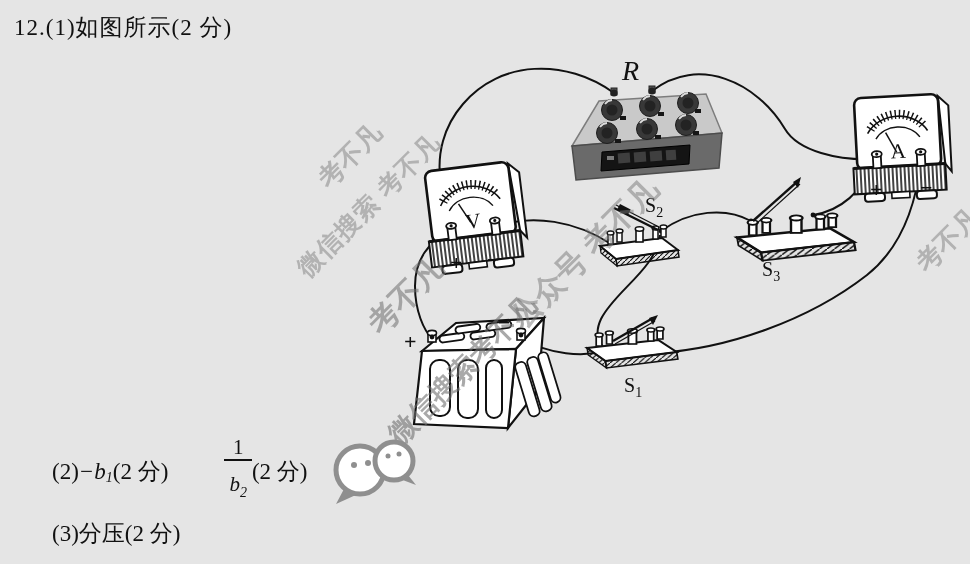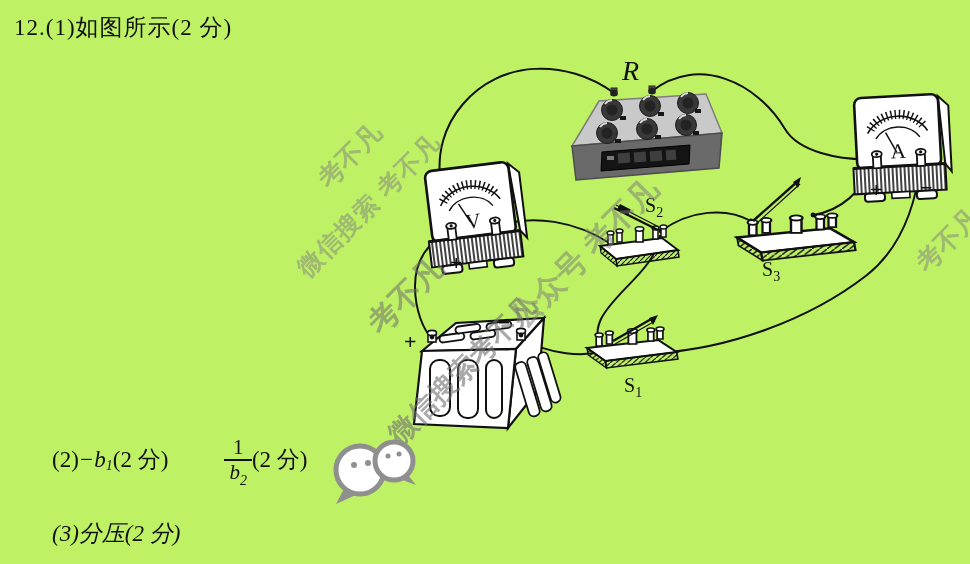--- a/index.html
+++ b/index.html
@@ -1,25 +1,25 @@
 <!DOCTYPE html>
 <html><head>
 <meta charset="utf-8">
 <style>
   html,body{margin:0;padding:0;background:#fff;}
-  .page{position:relative;width:970px;height:564px;background:#bef264;overflow:hidden;
+  .page{position:relative;width:970px;height:564px;background:#e5e5e5;overflow:hidden;
         font-family:"Liberation Serif",serif;color:#111;}
   .header{position:absolute;left:14px;top:12px;font-size:23px;letter-spacing:1px;z-index:1;}
   .ans2{position:absolute;left:52px;top:436px;display:flex;align-items:center;font-size:23px;z-index:1;}
-  .ans3{position:absolute;left:52px;top:518px;display:flex;gap:34px;font-size:23px;z-index:1;font-style:italic;}
+  .ans3{position:absolute;left:52px;top:518px;display:flex;gap:34px;font-size:23px;z-index:1;}
   .it{font-style:italic;}
   .sub{font-size:14px;position:relative;top:6px;}
   .frac{display:inline-block;text-align:center;margin-left:56px;font-size:21px;line-height:1.08;}
   .frac .num{display:block;padding:0 6px;}
-  .frac .den{display:block;border-top:2px solid #111;padding:0 5px;}
+  .frac .den{display:block;border-top:2px solid #111;padding:12px 5px;}
   .svg-layer{position:absolute;left:0;top:0;z-index:2;}
   .wm-layer{position:absolute;left:0;top:0;width:970px;height:564px;z-index:3;pointer-events:none;}
   .wm{position:absolute;white-space:nowrap;font-family:"Liberation Sans",sans-serif;font-weight:bold;
       transform:translate(-50%,-50%) rotate(-45deg);color:rgba(128,128,128,0.50);}
   .wm1{left:350px;top:156px;font-size:26px;}
   .wm2{left:369px;top:205px;font-size:25px;letter-spacing:1px;}
   .wm3{left:406px;top:296px;font-size:31px;color:rgba(112,112,112,0.55);}
   .wm4{left:585px;top:253px;font-size:31px;color:rgba(120,120,120,0.5);}
   .wm5{left:948px;top:240px;font-size:26px;}
   .wm6{left:463px;top:370px;font-size:28px;color:rgba(112,112,112,0.6);}

